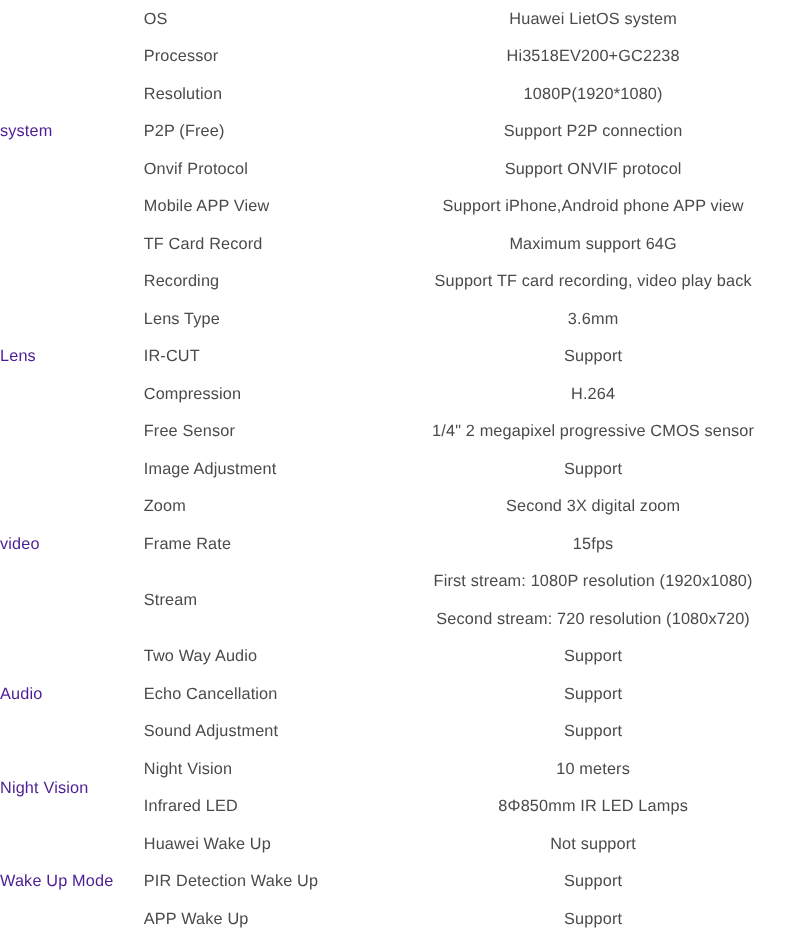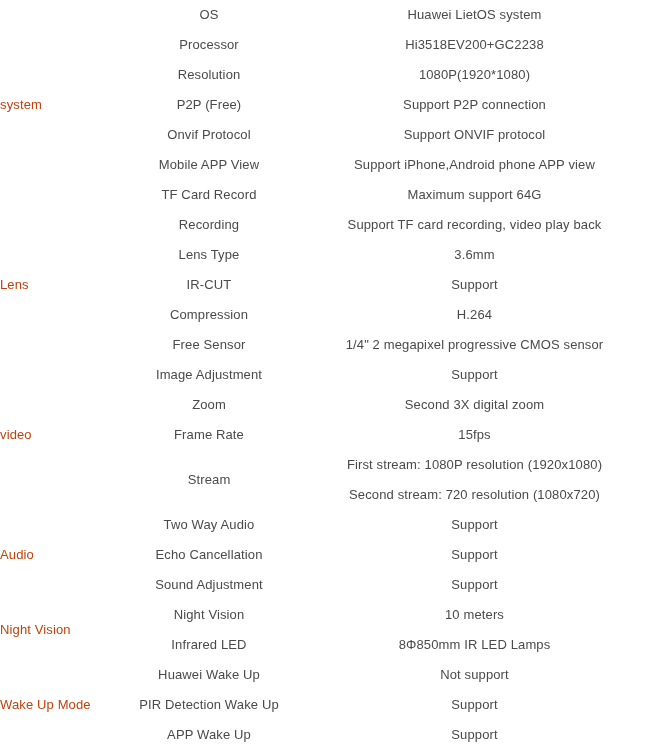--- a/index.html
+++ b/index.html
@@ -35,27 +35,27 @@
     font-weight: normal;
     line-height: 1.15;
     letter-spacing: 0.01em;
   }
   td.cat-cell {
     width: 115px;
     padding-left: 16px;
     box-sizing: border-box;
     text-align: left;
     vertical-align: middle;
-    color: #c2410c;
+    color: #4c1d95;
   }
   td.name-cell {
     width: 188px;
     padding-left: 7px;
     box-sizing: border-box;
-    text-align: center;
+    text-align: left;
     color: #4a4a4a;
   }
   td.value-cell {
     width: 343px;
     padding-left: 8px;
     box-sizing: border-box;
     text-align: center;
     color: #4a4a4a;
   }
   tr.spec-row {

